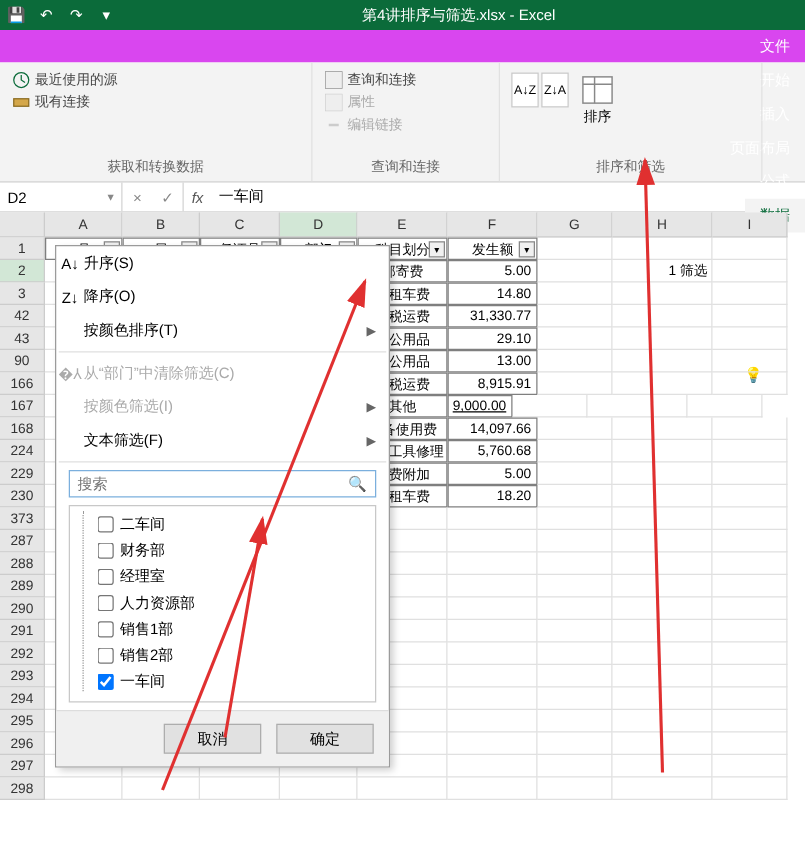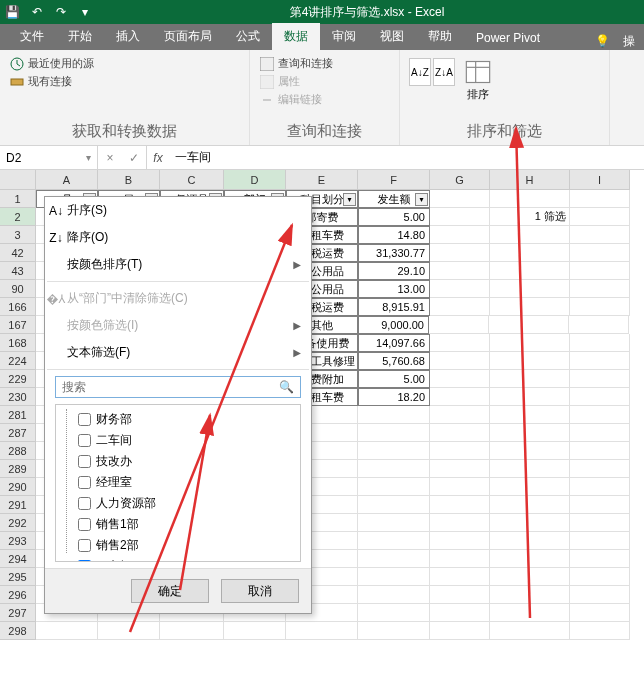--- a/index.html
+++ b/index.html
@@ -5,31 +5,31 @@
 * { box-sizing: border-box; margin: 0; padding: 0; font-family: "Microsoft YaHei", sans-serif; }
 body { background: #fff; width: 644px; height: 694px; overflow: hidden; position: relative; font-size: 12px; }
 
 
 .titlebar { height: 24px; background: #0b6b3a; display: flex; align-items: center; color: #fff; padding: 0 4px; }
 .titlebar .qat { display: flex; gap: 6px; align-items: center; }
 .titlebar .qat .qat-item { width: 18px; height: 18px; display: flex; align-items: center; justify-content: center; cursor: pointer; }
 .titlebar .title { flex: 1; text-align: center; font-size: 12px; }
 
 
-.tabs { height: 26px; background: #737373; display: flex; align-items: flex-end; color: #fff; padding-left: 8px; }
+.tabs { height: 26px; background: #d946ef; display: flex; align-items: flex-end; color: #fff; padding-left: 8px; flex-direction: column; }
 .tab { padding: 5px 12px; font-size: 12px; cursor: pointer; }
 .tab.active { background: #f3f3f3; color: #0b6b3a; }
 .tabs .right { margin-left: auto; display: flex; align-items: center; gap: 8px; padding-right: 6px; }
 .right .ic { width: 18px; height: 18px; display:flex; align-items:center; justify-content:center; }
 
 
 .ribbon { height: 96px; background: #f3f3f3; border-bottom: 1px solid #d4d4d4; display: flex; }
 .group { border-right: 1px solid #e1e1e1; padding: 4px 6px 2px; display: flex; flex-direction: column; }
 .group .body { flex: 1; display: flex; align-items: flex-start; }
-.group .label { text-align: center; font-size: 15px; color: #666; padding: 2px 0; }
+.group .label { text-align: center; font-size: 11px; color: #666; padding: 2px 0; }
 .bigbtn { display: flex; flex-direction: column; align-items: center; width: 40px; padding: 4px 2px; cursor: pointer; }
 .bigbtn .ic { width: 28px; height: 28px; margin-bottom: 2px; }
 .bigbtn .lbl { font-size: 11px; text-align: center; line-height: 13px; }
 .smlist { display: flex; flex-direction: column; gap: 3px; padding: 2px 4px; }
 .smbtn { display: flex; align-items: center; gap: 4px; font-size: 11px; cursor: pointer; color: #444; white-space: nowrap; }
 .smbtn.disabled { color: #aaa; cursor: default; }
 .smbtn .ic { width: 14px; height: 14px; flex-shrink: 0; }
 .sortbtns { display: flex; gap: 2px; padding: 4px 3px; }
 .sortbtns .sb { width: 22px; height: 28px; border: 1px solid #c8c8c8; display:flex; align-items:center; justify-content:center; cursor:pointer; background:#fff; font-size:10px; }
 
@@ -210,21 +210,21 @@
       <div class="rowhead">3</div>
       <div class="rowhead">42</div>
       <div class="rowhead">43</div>
       <div class="rowhead">90</div>
       <div class="rowhead">166</div>
       <div class="rowhead">167</div>
       <div class="rowhead">168</div>
       <div class="rowhead">224</div>
       <div class="rowhead">229</div>
       <div class="rowhead">230</div>
-      <div class="rowhead">281</div>
+      <div class="rowhead">373</div>
       <div class="rowhead">287</div>
       <div class="rowhead">288</div>
       <div class="rowhead">289</div>
       <div class="rowhead">290</div>
       <div class="rowhead">291</div>
       <div class="rowhead">292</div>
       <div class="rowhead">293</div>
       <div class="rowhead">294</div>
       <div class="rowhead">295</div>
       <div class="rowhead">296</div>
@@ -326,21 +326,21 @@
         <div class="cell" style="width: 60px;"></div>
         <div class="cell" style="width: 80px;"></div>
         <div class="cell" style="width: 60px;"></div>
       </div>
       <div class="row">
         <div class="cell" style="width: 62px;"></div>
         <div class="cell" style="width: 62px;"></div>
         <div class="cell" style="width: 64px;"></div>
         <div class="cell" style="width: 62px;"></div>
         <div class="cell tbl" style="width: 72px;">其他</div>
-        <div class="cell tblr" style="width: 71px;">9,000.00</div>
+        <div class="cell tblr" style="width: 52px; text-decoration: underline;">9,000.00</div>
         <div class="cell" style="width: 60px;"></div>
         <div class="cell" style="width: 80px;"></div>
         <div class="cell" style="width: 60px;"></div>
       </div>
       <div class="row">
         <div class="cell" style="width: 62px;"></div>
         <div class="cell" style="width: 62px;"></div>
         <div class="cell" style="width: 64px;"></div>
         <div class="cell" style="width: 62px;"></div>
         <div class="cell tbl" style="width: 72px;">设备使用费</div>
@@ -558,29 +558,25 @@
     </div>
   <div class="sep"></div>
   <div class="searchbox">
     <input placeholder="搜索" style="">
     <span class="sic">🔍</span>
   </div>
   <div class="checklist" id="checklist">
     <div class="tree-line"></div>
   <div class="ci">
         <input type="checkbox" style="">
-        <span>财务部</span>
+        <span>二车间</span>
       </div>
       <div class="ci">
         <input type="checkbox" style="">
-        <span>二车间</span>
-      </div>
-      <div class="ci">
-        <input type="checkbox" style="">
-        <span>技改办</span>
+        <span>财务部</span>
       </div>
       <div class="ci">
         <input type="checkbox" style="">
         <span>经理室</span>
       </div>
       <div class="ci">
         <input type="checkbox" style="">
         <span>人力资源部</span>
       </div>
       <div class="ci">
@@ -590,22 +586,22 @@
       <div class="ci">
         <input type="checkbox" style="">
         <span>销售2部</span>
       </div>
       <div class="ci">
         <input type="checkbox" checked="" style="">
         <span>一车间</span>
       </div>
     </div>
   <div class="btnrow">
+    <button>取消</button>
     <button>确定</button>
-    <button>取消</button>
   </div>
 </div>
 
 <svg class="arrow-svg" width="644" height="694">
   <defs>
       <marker id="ah" markerWidth="10" markerHeight="10" refX="8" refY="3" orient="auto">
         <path d="M0,0 L9,3 L0,6 z" fill="#e03030"></path>
       </marker>
     </defs>
   <line x1="130" y1="632" x2="292" y2="225" stroke="#e03030" stroke-width="2.5" marker-end="url(#ah)"></line>

